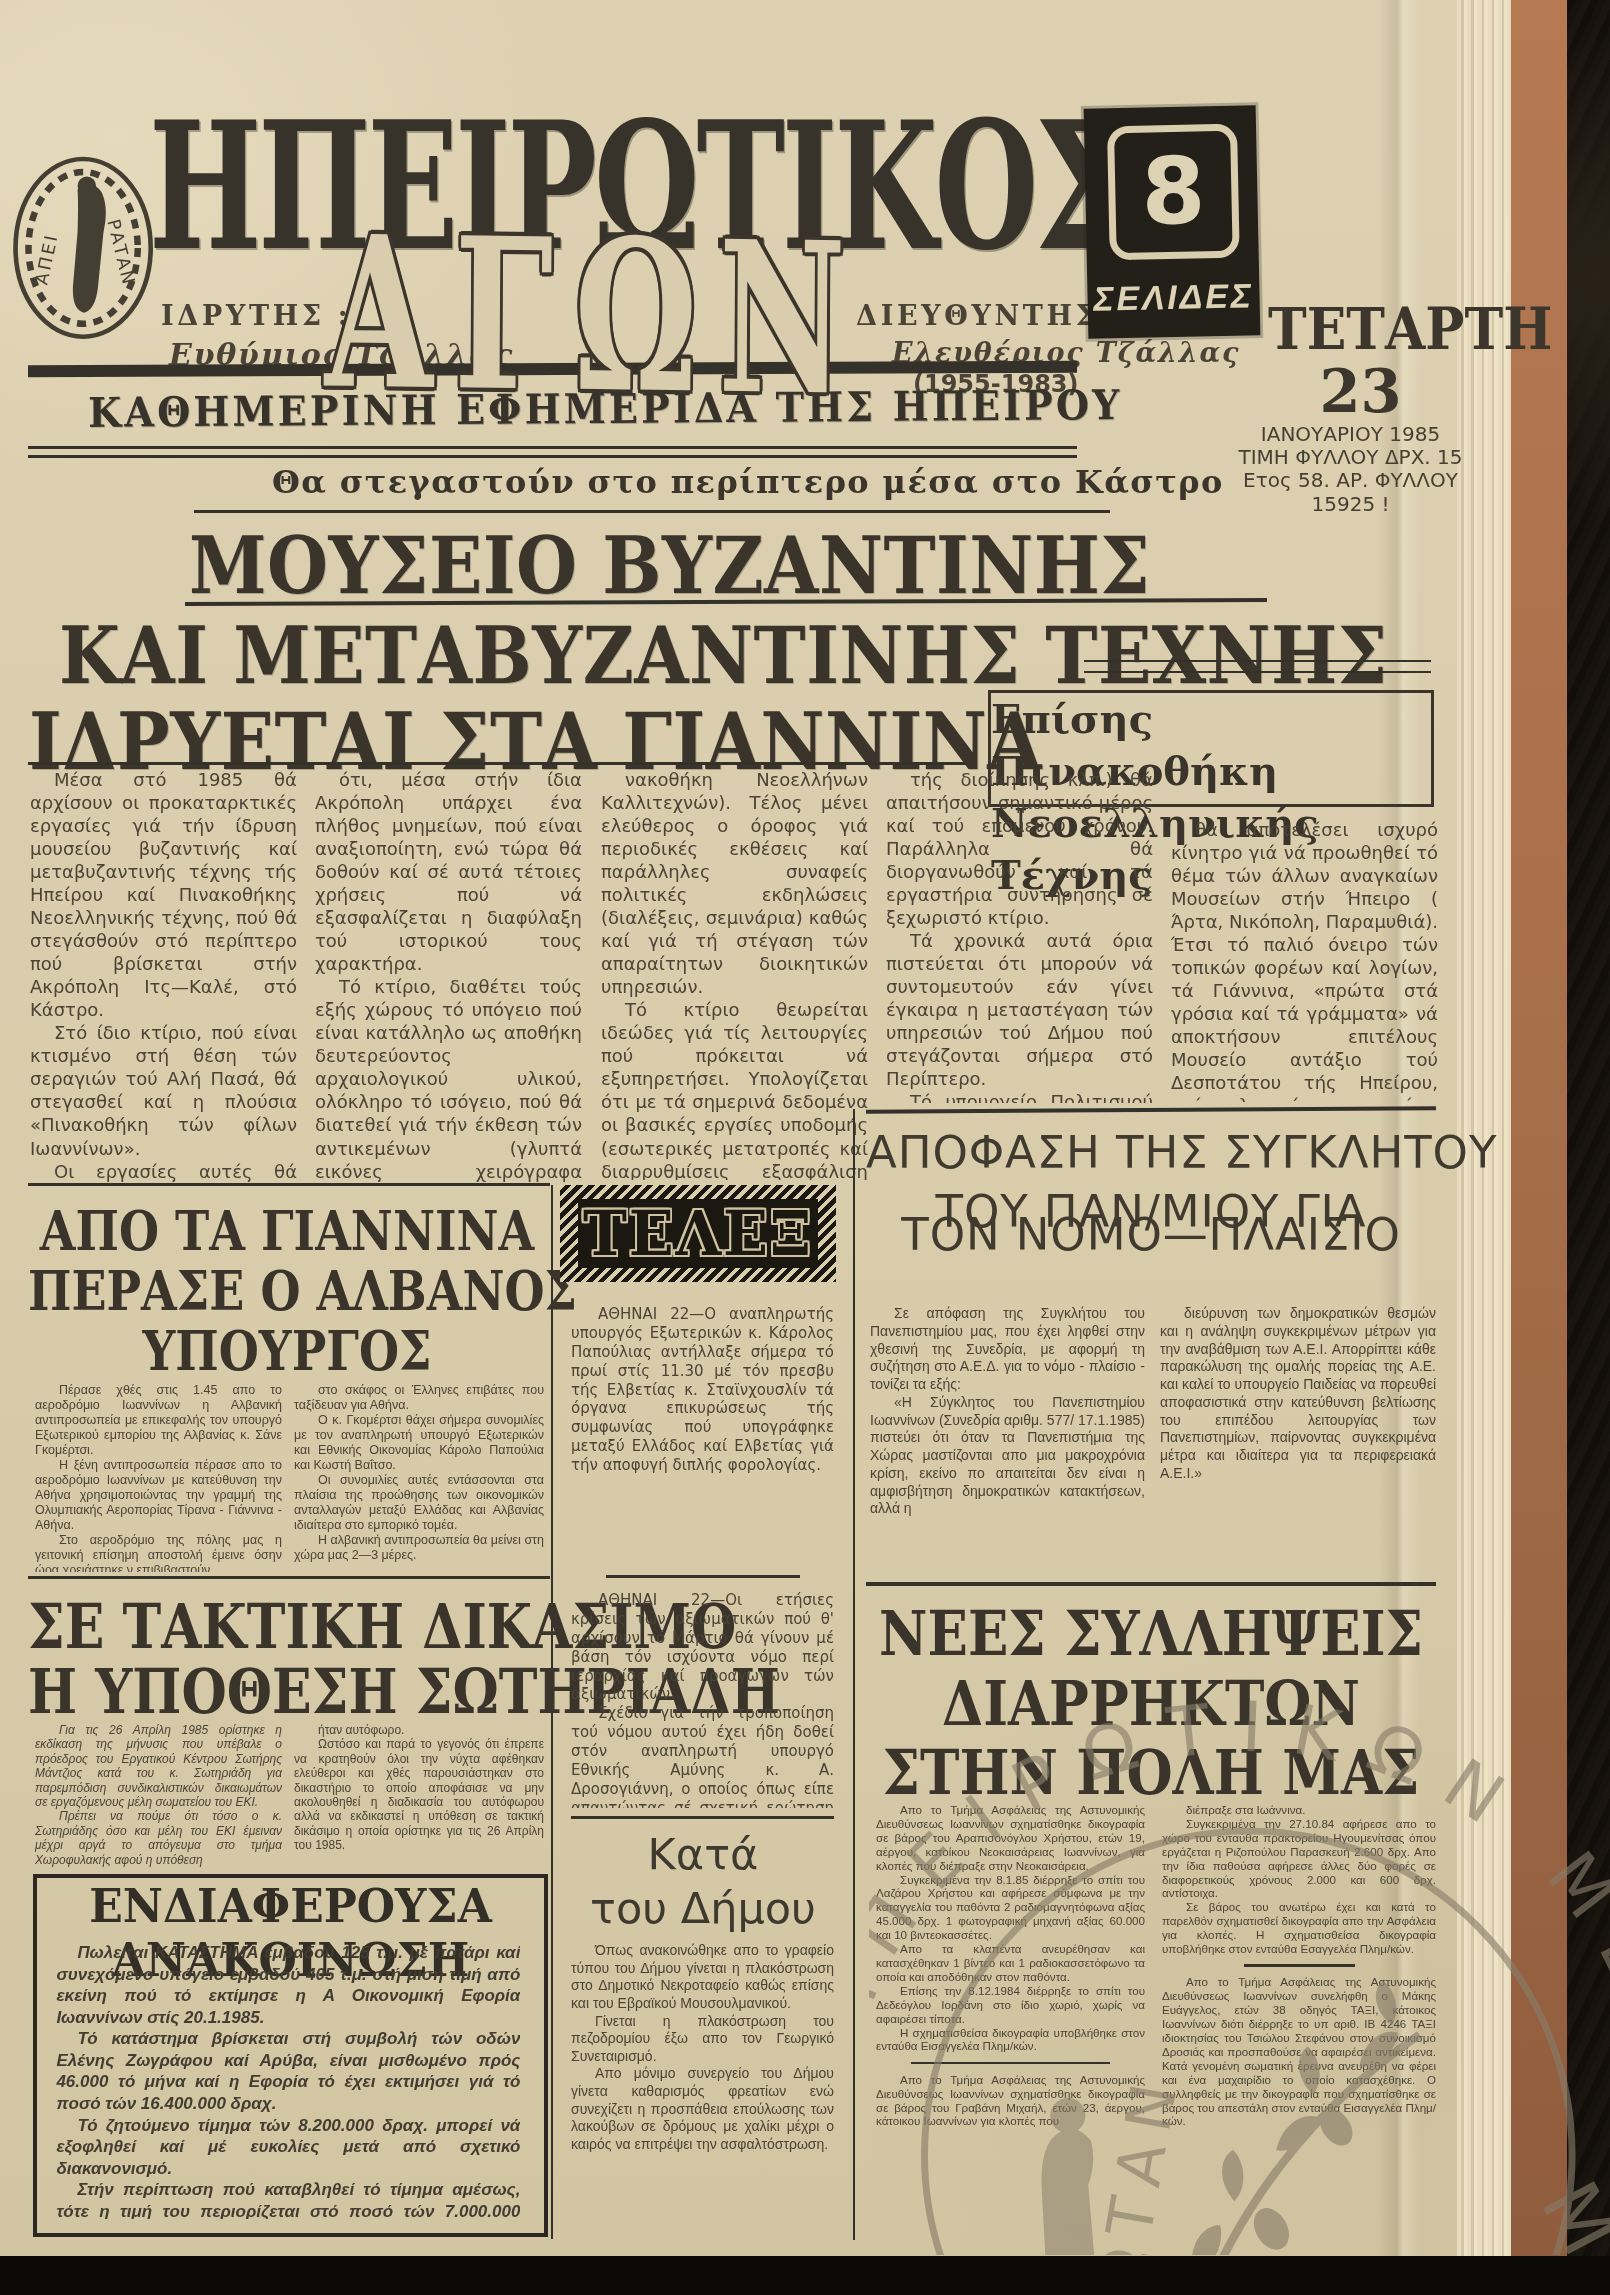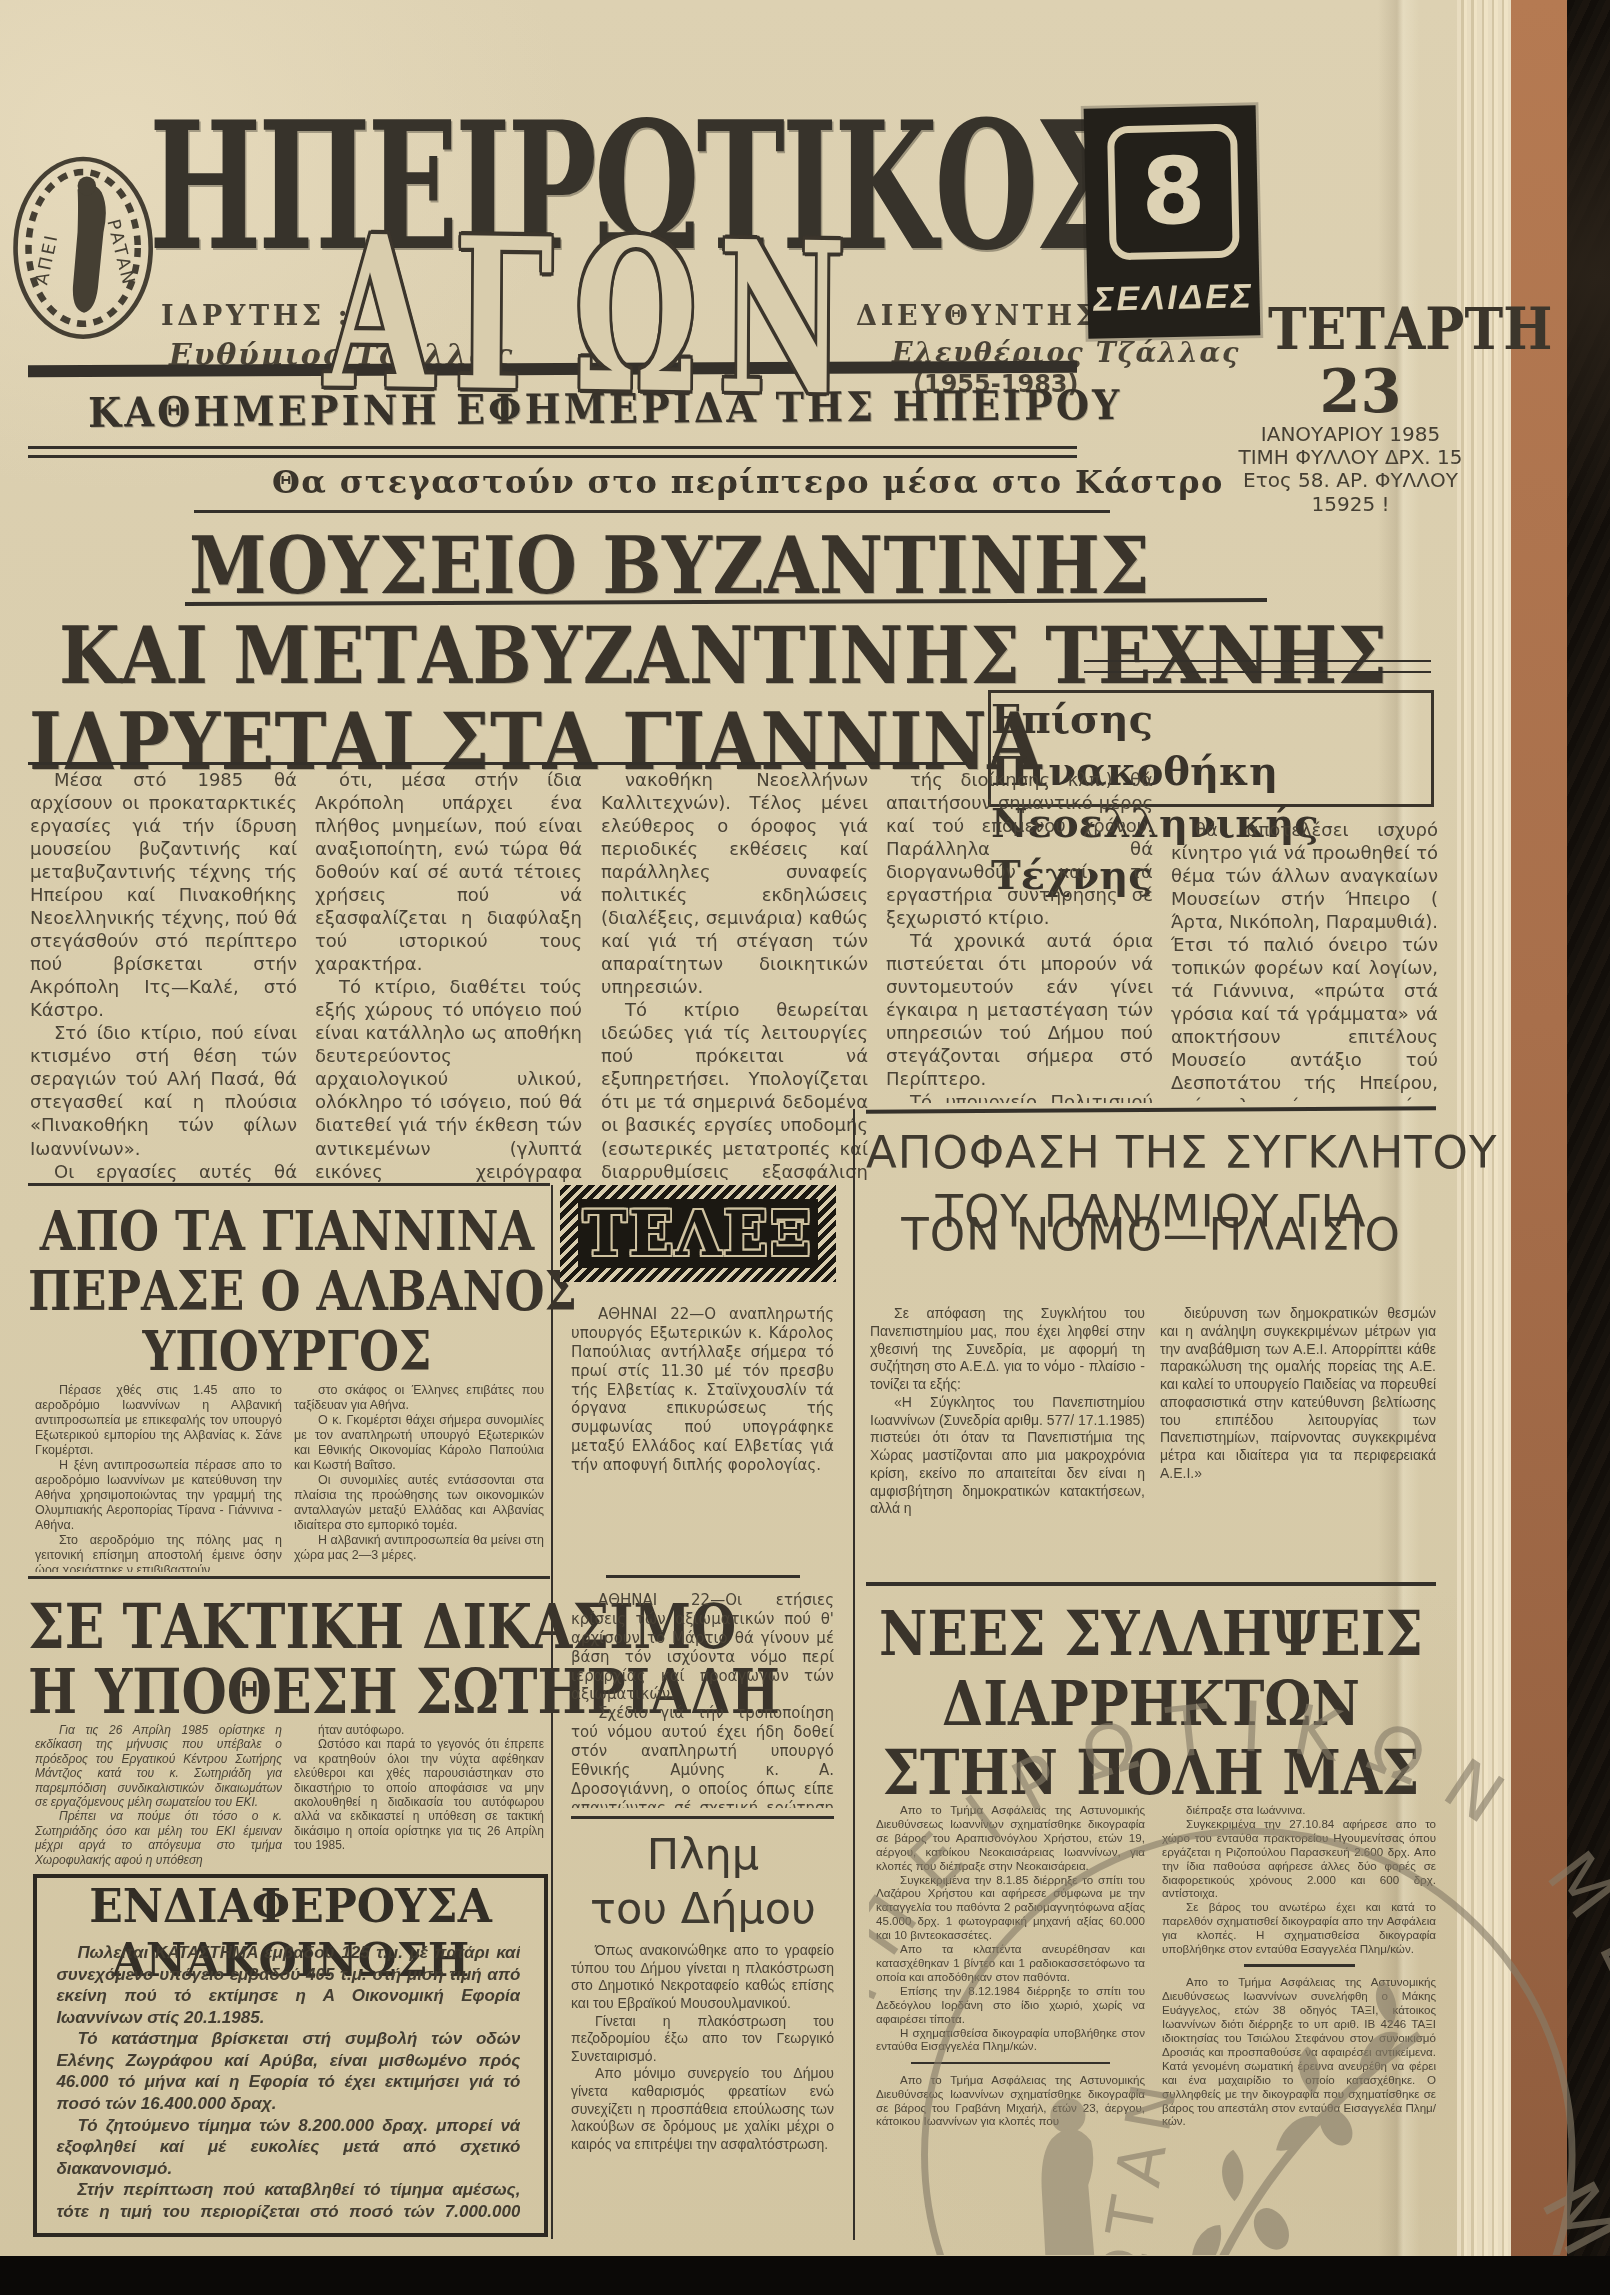--- a/index.html
+++ b/index.html
@@ -213,21 +213,21 @@
 </div>
 <div class="abs col telex-col" style="top:1305px;height:261px;">
     <p>ΑΘΗΝΑΙ 22—Ο αναπληρωτής υπουργός Εξωτερικών κ. Κάρολος Παπούλιας αντήλλαξε σήμερα τό πρωί στίς 11.30 μέ τόν πρεσβυ τής Ελβετίας κ. Σταϊνχουσλίν τά όργανα επικυρώσεως τής συμφωνίας πού υπογράφηκε μεταξύ Ελλάδος καί Ελβετίας γιά τήν αποφυγή διπλής φορολογίας.</p>
   </div>
 <hr class="abs mini-hr" style="left:606px;top:1563px;">
 <div class="abs col telex-col" style="top:1591px;height:217px;">
     <p>ΑΘΗΝΑΙ 22—Οι ετήσιες κρίσεις τών αξιωματικών πού θ' αρχίσουν τό Μάρτιο θά γίνουν μέ βάση τόν ισχύοντα νόμο περί ιεραρχίας καί προαγωγών τών αξιωματικών.</p>
     <p>Σχέδιο γιά τήν τροποποίηση τού νόμου αυτού έχει ήδη δοθεί στόν αναπληρωτή υπουργό Εθνικής Αμύνης κ. Α. Δροσογιάννη, ο οποίος όπως είπε απαντώντας σέ σχετική ερώτηση δημοσιογράφων, δέν θιάζεται νά τόν καταθέσει στή Βουλή. «Θά τόν μελετήσω, πρόσθεσε, προσεκτικά καί έπειτα θά προχωρήσω».</p>
   </div>
 <div class="abs rule" style="left:571px;top:1816px;width:263px;height:2.8px;"></div>
-<div class="abs erga-h" style="top:1829px;">Πλημ</div>
+<div class="abs erga-h" style="top:1829px;">Κατά</div>
 <div class="abs erga-h" style="top:1883px;">του Δήμου</div>
 <div class="abs col works-col">
     <p>Όπως ανακοινώθηκε απο το γραφείο τύπου του Δήμου γίνεται η πλακόστρωση στο Δημοτικό Νεκροταφείο καθώς επίσης και του Εβραϊκού Μουσουλμανικού.</p>
     <p>Γίνεται η πλακόστρωση του πεζοδρομίου έξω απο τον Γεωργικό Συνεταιρισμό.</p>
     <p>Απο μόνιμο συνεργείο του Δήμου γίνετα καθαρισμός φρεατίων ενώ συνεχίζετι η προσπάθεια επούλωσης των λακούβων σε δρόμους με χαλίκι μέχρι ο καιρός να επιτρέψει την ασφαλτόστρωση.</p>
   </div>
 
 <div class="abs rule" style="left:866px;top:1108px;width:570px;height:4.2px;transform:rotate(-.35deg);"></div>
 <div class="abs sen-h" style="top:1126px;">ΑΠΟΦΑΣΗ ΤΗΣ ΣΥΓΚΛΗΤΟΥ</div>
 <div class="abs sen-h" style="top:1185px;">ΤΟΥ ΠΑΝ/ΜΙΟΥ ΓΙΑ</div>

